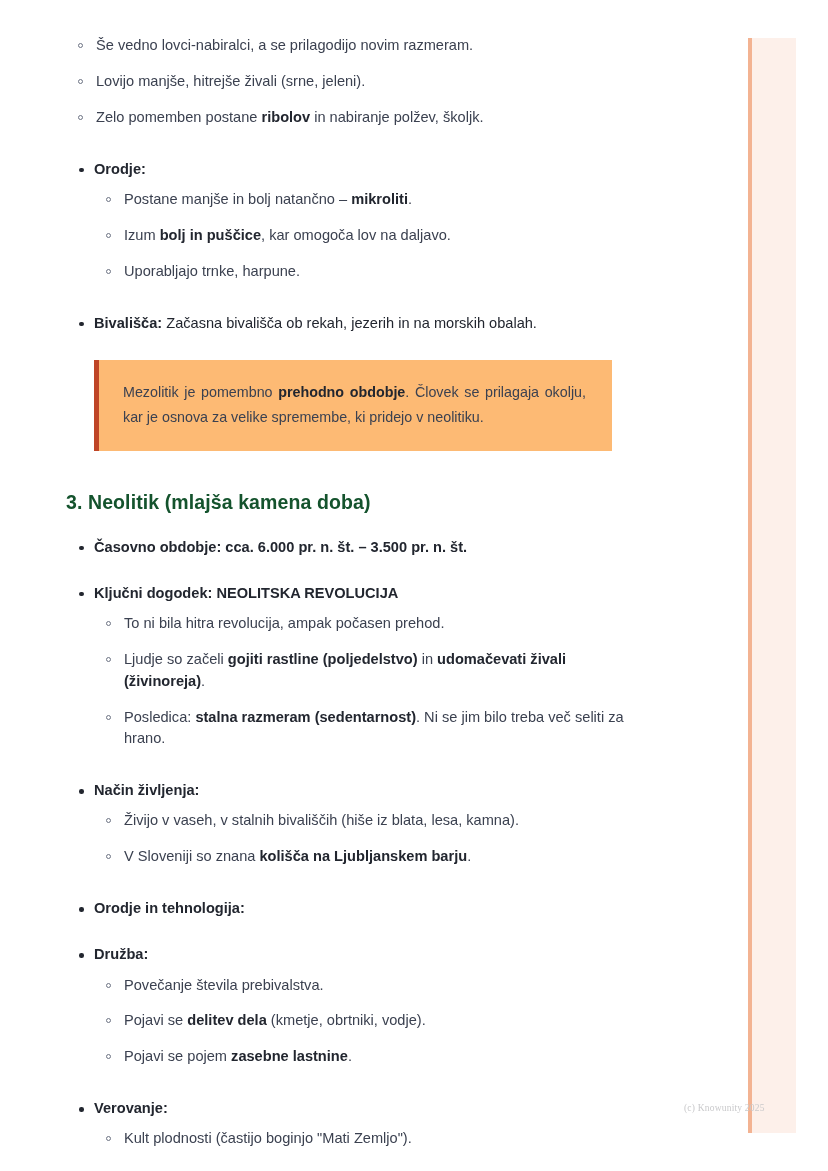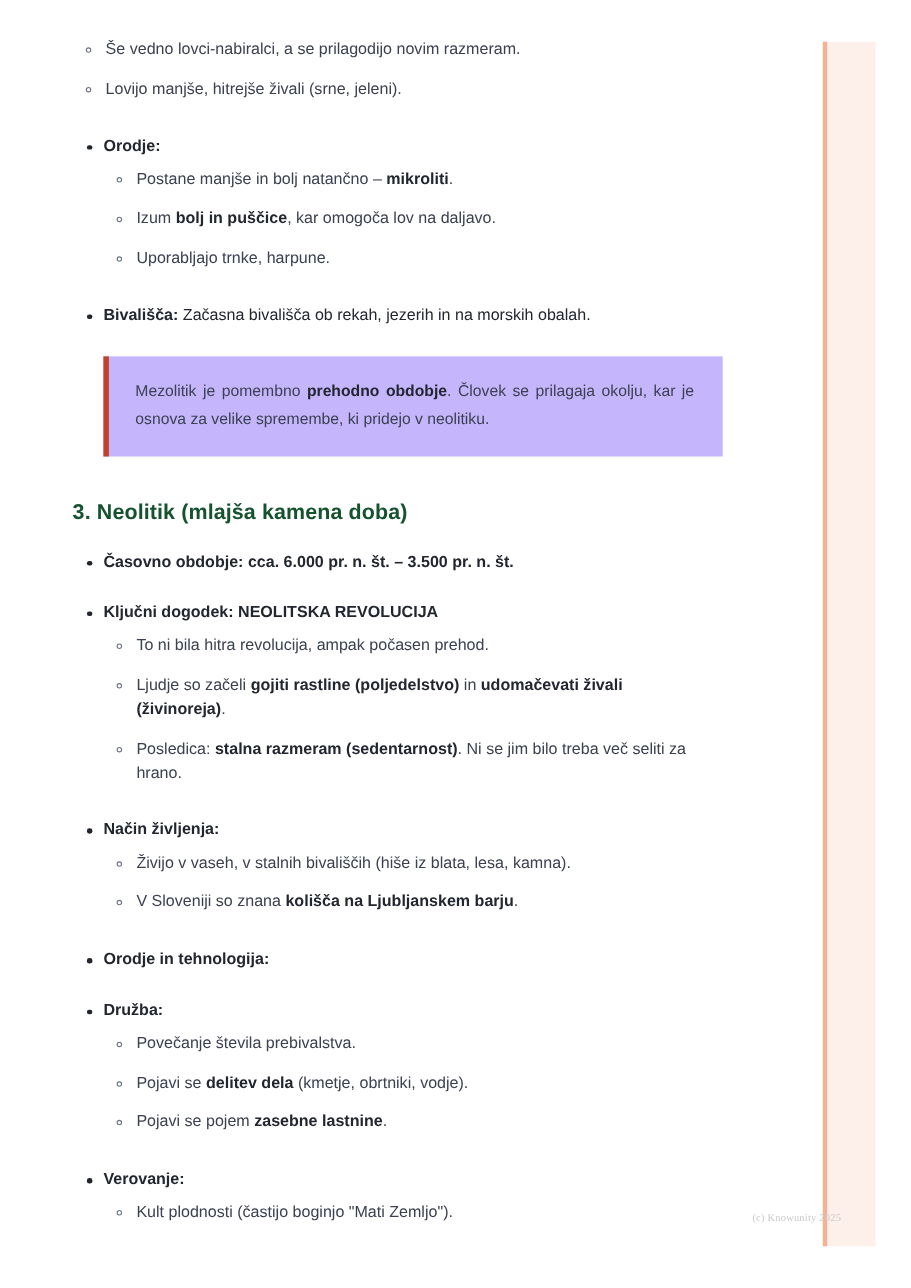--- a/index.html
+++ b/index.html
@@ -116,22 +116,22 @@
   
   .orphan-l2 {
     padding-left: 28px;
   }
 
   b, strong { font-weight: bold; color: #22262f; }
 
   
   .callout {
     margin: 24px 0 0 28px;
-    width: 563px;
-    background: #c4b5fd;
+    width: 518px;
+    background: #fdba74;
     border-left: 5px solid #bf4526;
     box-sizing: border-box;
     padding: 20px 26px 20px 24px;
   }
   .callout p {
     margin: 0;
     font-size: 14.3px;
     line-height: 1.78;
     color: #3b4150;
     text-align: justify;
@@ -164,20 +164,21 @@
 
 <div id="edge-stripe"></div>
 <div id="edge-stripe-line"></div>
 
 <div id="page">
   <div class="content">
 
     <ul class="lvl2 orphan-l2">
         <li class="l2">Še vedno lovci-nabiralci, a se prilagodijo novim razmeram.</li>
         <li class="l2">Lovijo manjše, hitrejše živali (srne, jeleni).</li>
+        <li class="l2">Zelo pomemben postane <b>ribolov</b> in nabiranje polžev, školjk.</li>
       </ul>
 
     <ul class="lvl1">
       <li class="l1">
         <div class="row">Orodje:</div>
         <ul class="lvl2">
             <li class="l2">Postane manjše in bolj natančno – <b>mikroliti</b>.</li>
             <li class="l2">Izum <b>bolj in puščice</b>, kar omogoča lov na daljavo.</li>
             <li class="l2">Uporabljajo trnke, harpune.</li>
           </ul>

